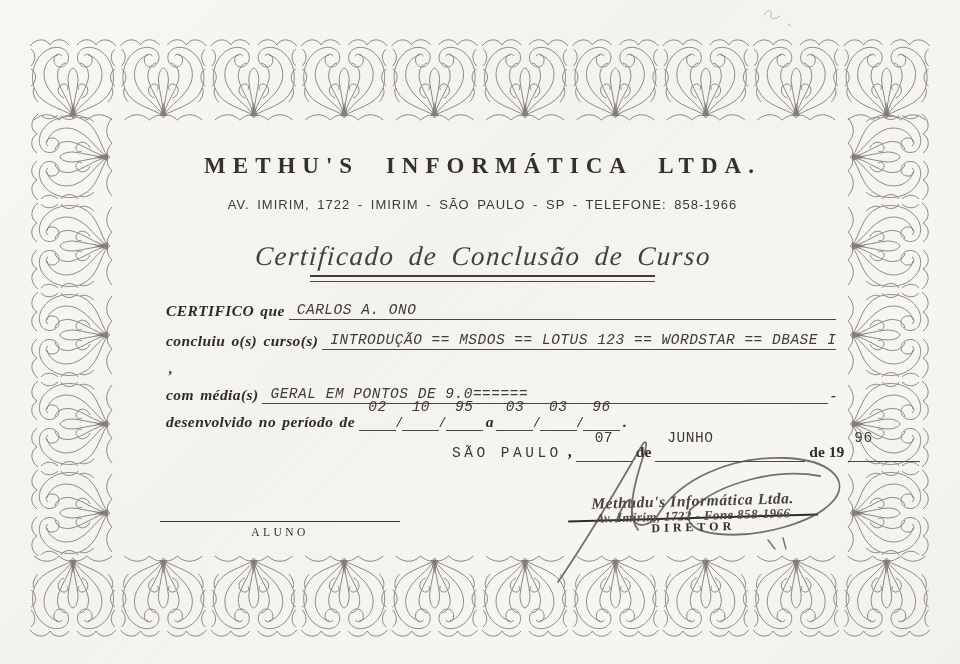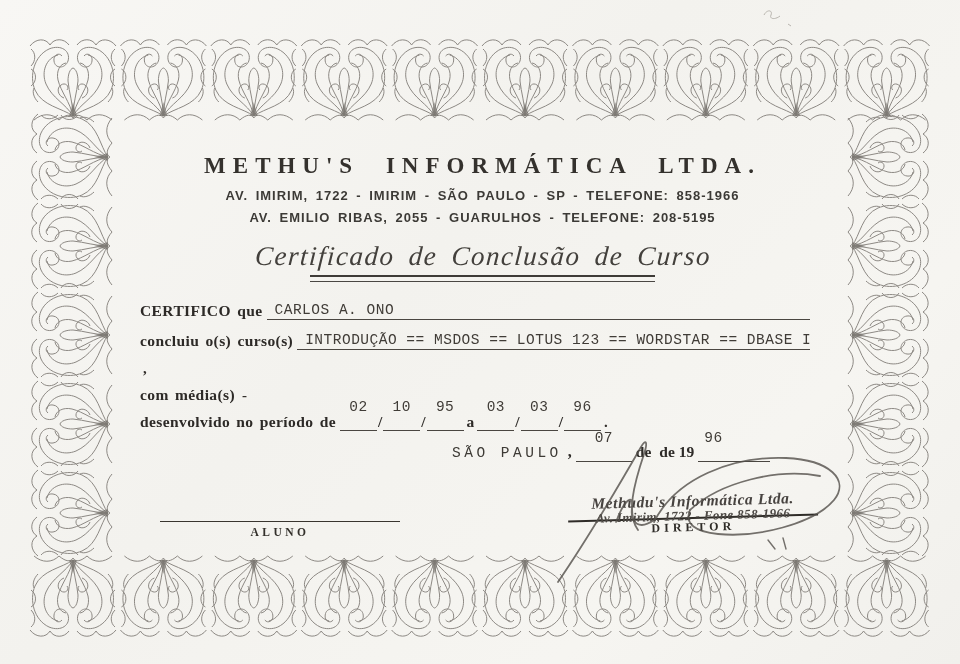--- a/index.html
+++ b/index.html
@@ -11,27 +11,27 @@
   }
   svg.layer{position:absolute;left:0;top:0;width:960px;height:664px;pointer-events:none;}
   .border-layer{z-index:1;}
   .sig-layer{z-index:6;}
   .content{position:absolute;left:0;top:0;width:960px;height:572px;z-index:3;}
 
   .hdr{position:absolute;left:120px;width:725px;text-align:center;}
   .hdr-company{top:153px;font-size:23px;font-weight:700;letter-spacing:7px;word-spacing:14px;color:#34312d;}
   .hdr-addr1{top:188px;}
   .hdr-addr2{top:210px;}
-  .hdr-addr1,.hdr-addr2{font-family:"Liberation Sans",sans-serif;font-size:13px;letter-spacing:1px;word-spacing:3px;color:#3c3a36;font-weight:700;}
+  .hdr-addr1,.hdr-addr2{font-family:"Liberation Sans",sans-serif;font-size:13px;letter-spacing:1px;word-spacing:3px;color:#3c3a36;font-weight:400;margin-top:9px;}
 
   .title-wrap{position:absolute;left:120px;top:241px;width:725px;text-align:center;}
   .title-text{display:inline-block;font-style:italic;font-size:27px;letter-spacing:1.5px;word-spacing:6px;color:#43403c;transform:skewX(-4deg);}
   .title-rule{width:345px;height:4px;margin:3px auto 0 auto;border-top:2.5px solid #3e3b37;border-bottom:1.3px solid #4a4743;}
 
-  .frows{position:absolute;left:140px;top:293px;width:670px;}
+  .frows{position:absolute;left:166px;top:293px;width:670px;font-style:italic;}
   .frow{display:flex;align-items:flex-end;height:27px;}
   .frow.first{margin-bottom:3px;}
   .flabel{font-size:15.5px;font-weight:700;color:#2d2a27;letter-spacing:.4px;word-spacing:2px;white-space:nowrap;padding-right:4px;}
   .ffill{flex:1 1 auto;border-bottom:1.4px solid #4a4641;padding:0 2px 1px 8px;white-space:nowrap;overflow:hidden;}
   .typed{font-family:"Liberation Mono",monospace;font-size:14.5px;letter-spacing:.5px;color:#403c37;}
   .suffix{font-size:15px;font-weight:700;padding-left:3px;color:#332f2b;}
   .seg{display:inline-block;border-bottom:1.4px solid #4a4641;text-align:center;padding-bottom:15px;}
   .w36{width:37px;}
   .sep{font-size:15.5px;font-weight:700;padding:0 1px;color:#2d2a27;}
   .to-word{font-size:15.5px;font-weight:700;padding:0 3px;color:#2d2a27;}
@@ -39,21 +39,21 @@
   .dateline{position:absolute;left:452px;top:440px;display:flex;align-items:flex-end;height:22px;}
   .dl-city{font-family:"Liberation Mono",monospace;font-size:14.5px;letter-spacing:3.5px;color:#3d3a35;padding-bottom:1px;}
   .dl-comma{font-size:16px;font-weight:700;padding:0 4px 1px 6px;}
   .dl-day{width:56px;}
   .dl-month{width:138px;text-align:left;padding-left:12px;}
   .dl-year{width:66px;text-align:left;padding-left:6px;}
   .dl-de{font-size:15.5px;font-weight:700;padding:0 4px 1px 4px;white-space:nowrap;}
 
   .aluno{position:absolute;left:160px;top:521px;width:240px;text-align:center;}
   .aluno-rule{border-top:1.6px solid #39352f;}
-  .aluno-label{margin-top:4px;font-size:11.5px;font-weight:700;letter-spacing:3.5px;color:#33302b;}
+  .aluno-label{margin-top:4px;font-size:11.5px;font-weight:400;letter-spacing:3.5px;color:#33302b;}
 
   .stamp{position:absolute;left:568px;top:492px;width:250px;text-align:center;transform:rotate(-1.6deg);}
   .stamp-l1{font-style:italic;font-size:15.5px;font-weight:700;letter-spacing:.6px;color:#474340;white-space:nowrap;}
   .stamp-l2{font-style:italic;font-size:13px;font-weight:700;letter-spacing:.4px;color:#4c4844;margin-top:-2px;white-space:nowrap;}
   .stamp-rule{border-top:2px solid #2f2c28;margin-top:-7px;width:250px;}
   .director-label{margin-top:1px;font-size:12px;font-weight:700;letter-spacing:4px;color:#2f2c28;}
 </style>
 </head>
 <body>
 
@@ -114,21 +114,20 @@
     <g fill="none" stroke="#a8a49d" stroke-width="1" opacity="0.8">
       <path d="M764,15 c3,-6 9,-5 7,0 c-2,4 4,5 9,1"></path>
       <path d="M788,24 l3,2"></path>
     </g>
   </svg>
 
   <div class="content">
 
     <div class="hdr hdr-company" style="position:absolute;">METHU'S INFORMÁTICA LTDA.</div>
     <div class="hdr hdr-addr1" style="position:absolute;">AV. IMIRIM, 1722 - IMIRIM - SÃO PAULO - SP - TELEFONE: 858-1966</div>
-    <div class="hdr hdr-addr2" style="position:absolute;">AV. EMILIO RIBAS, 2055 - GUARULHOS - TELEFONE: 208-5195</div>
 
     <div class="title-wrap">
       <span class="title-text">Certificado de Conclusão de Curso</span>
       <div class="title-rule"></div>
     </div>
 
     <div class="frows">
 
       <div class="frow first">
         <span class="flabel">CERTIFICO que</span>
@@ -139,20 +138,21 @@
         <span class="flabel">concluiu o(s) curso(s)</span>
         <span class="ffill"><span class="typed">INTRODUÇÃO == MSDOS == LOTUS 123 == WORDSTAR == DBASE IV</span></span>
       </div>
 
       <div class="frow">
         <span class="suffix">,</span>
       </div>
 
       <div class="frow">
         <span class="flabel">com média(s)</span>
+        <span class="ffill"><span class="typed">GERAL EM PONTOS DE 9.0======</span></span>
         <span class="suffix">-</span>
       </div>
 
       <div class="frow">
         <span class="flabel">desenvolvido no período de</span>
         <span class="seg w36"><span class="typed">02</span></span>
         <span class="sep">/</span>
         <span class="seg w36"><span class="typed">10</span></span>
         <span class="sep">/</span>
         <span class="seg w36"><span class="typed">95</span></span>
@@ -164,20 +164,21 @@
         <span class="seg w36"><span class="typed">96</span></span>
         <span class="suffix">.</span>
       </div>
     </div>
 
     <div class="dateline">
       <span class="dl-city">SÃO PAULO</span>
       <span class="dl-comma">,</span>
       <span class="seg dl-day"><span class="typed">07</span></span>
       <span class="dl-de">de</span>
+      <span class="seg dl-month"><span class="typed">JUNHO</span></span>
       <span class="dl-de">de 19</span>
       <span class="seg dl-year"><span class="typed">96</span></span>
     </div>
 
     <div class="aluno">
       <div class="aluno-rule"></div>
       <div class="aluno-label">ALUNO</div>
     </div>
 
     <div class="stamp">

